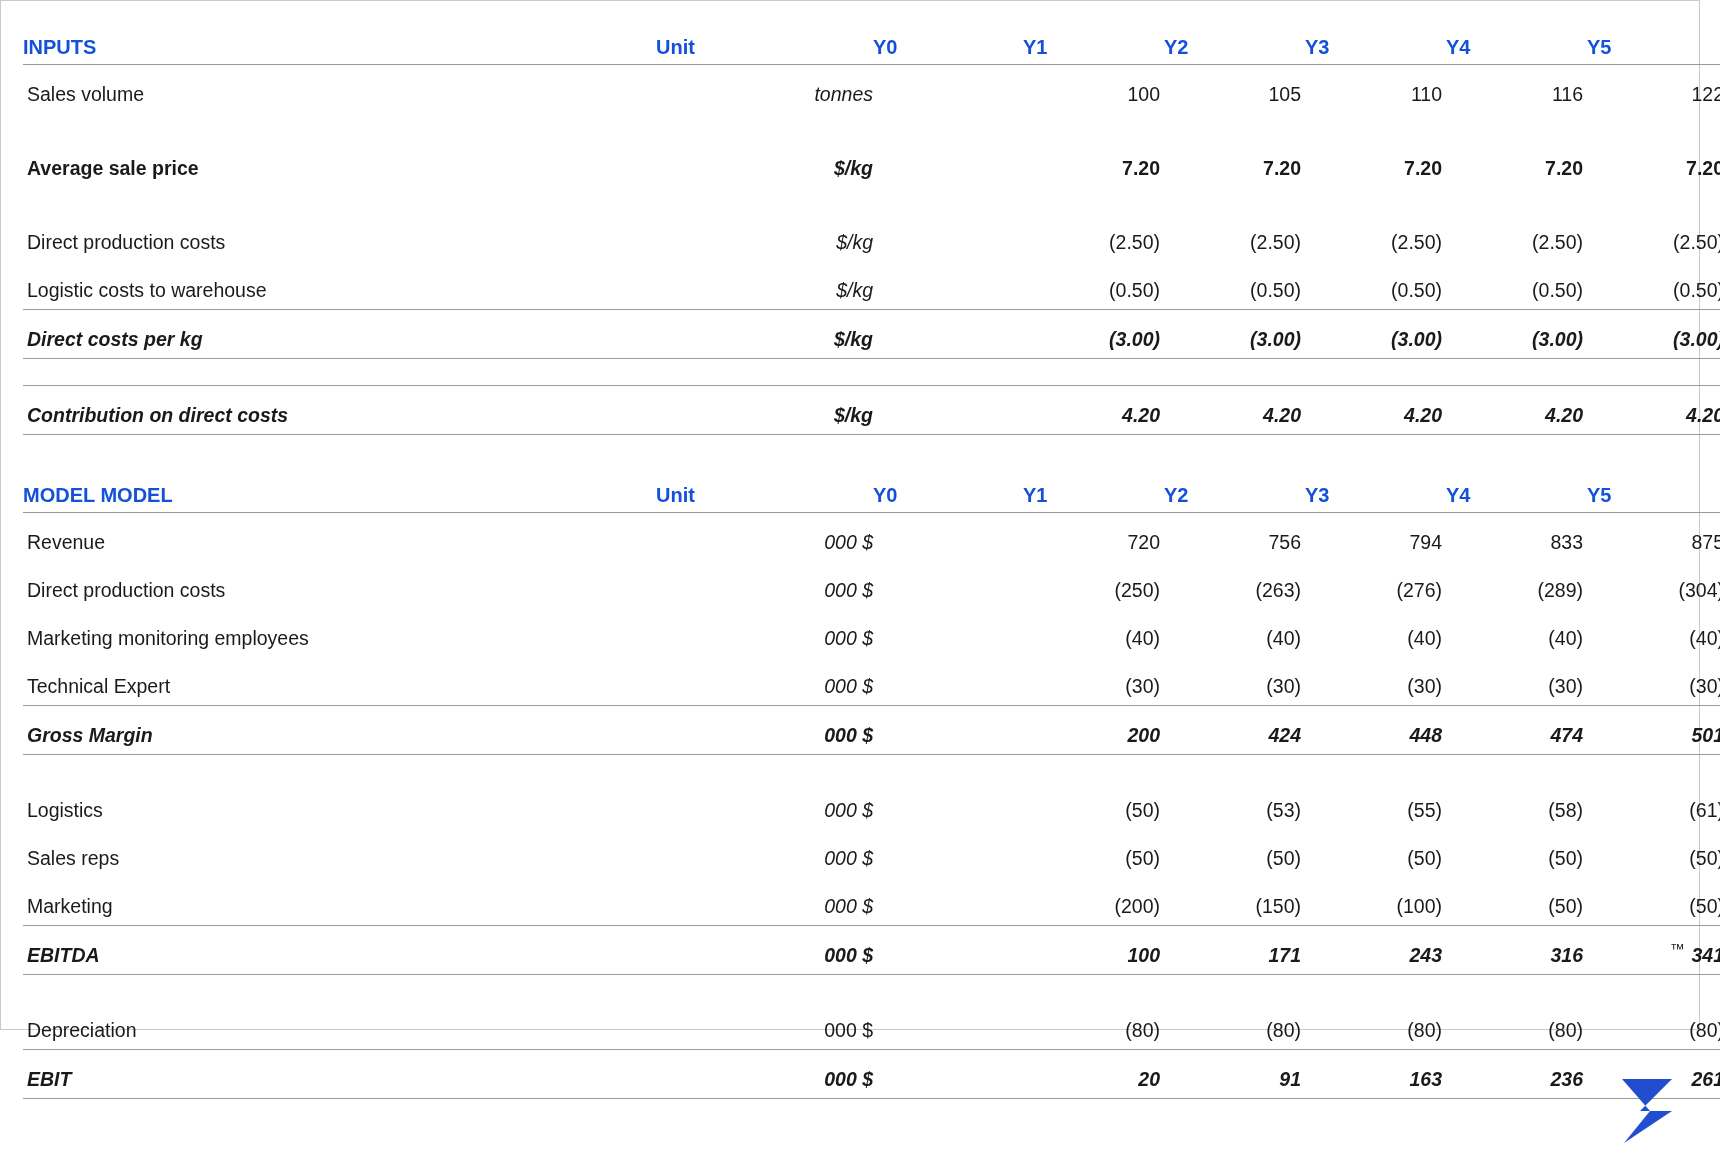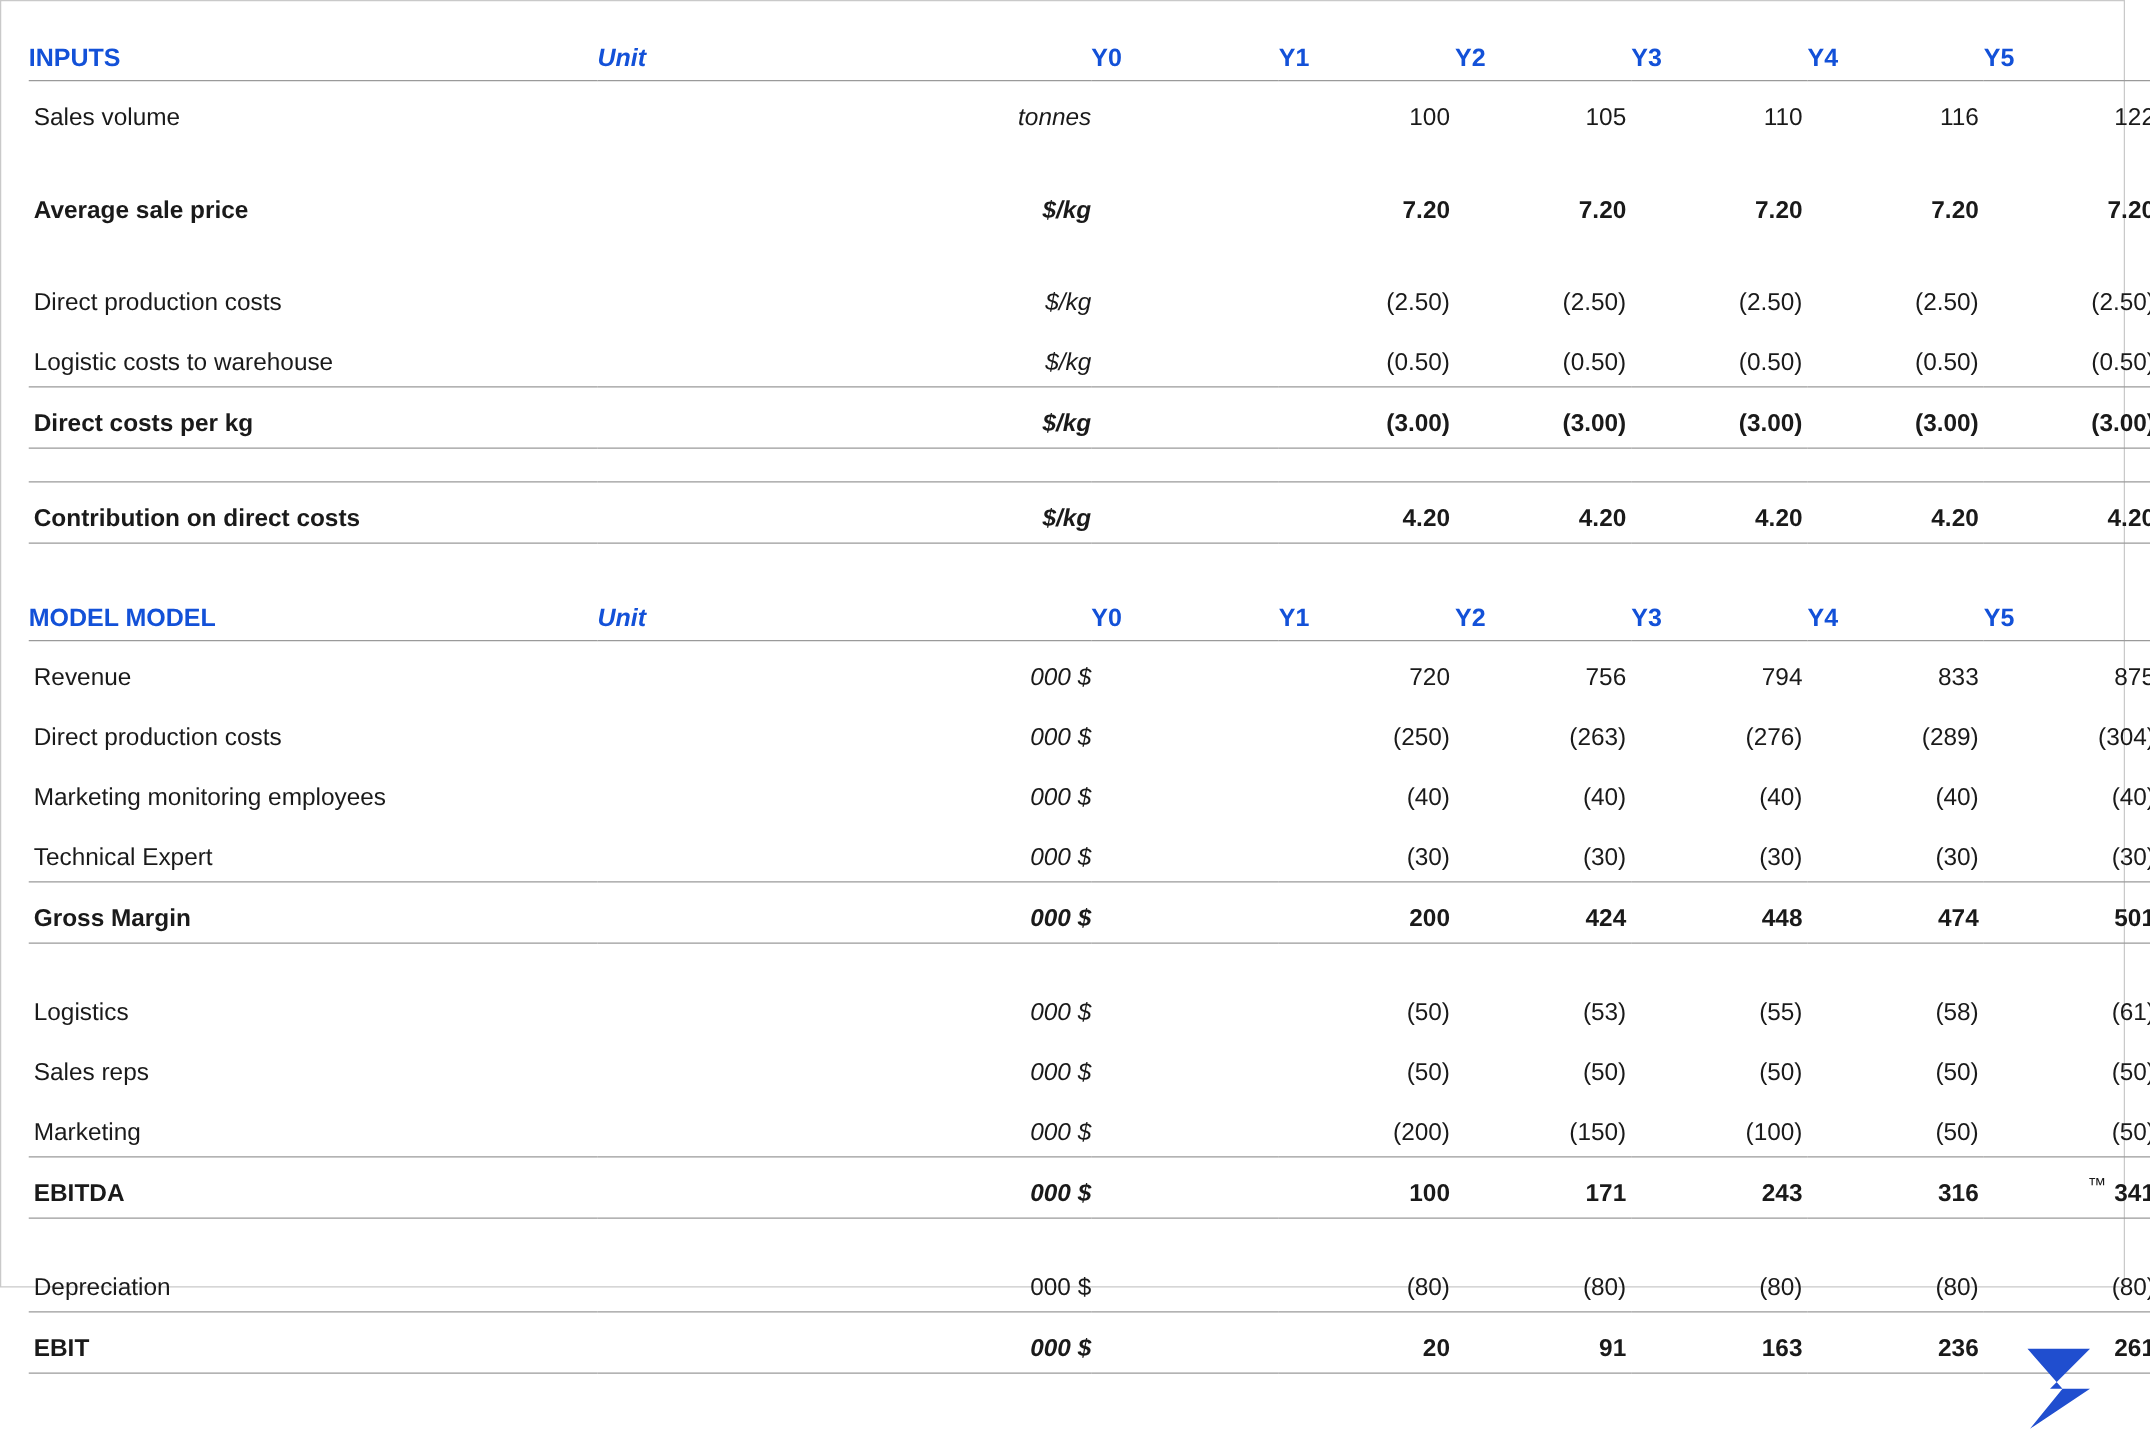--- a/index.html
+++ b/index.html
@@ -50,31 +50,31 @@
 
   
   tr.section td {
     color: #1351d8;
     font-weight: bold;
     font-size: 20px;
     height: 44px;
     padding-bottom: 7px;
   }
   tr.section td.unit {
-    font-style: italic;
     font-weight: bold;
+    text-align: center;
   }
   tr.section td.num {
     text-align: left;
     padding-right: 4px;
   }
   tr.section td { border-bottom: 1.5px solid #9a9a9a; }
 
   tr.bold td { font-weight: bold; }
-  tr.topline td { border-top: 1.5px solid #9a9a9a; }
+  tr.topline td { border-top: 1.5px solid #9a9a9a; font-style: italic; }
   tr.bottomline td { border-bottom: 1.5px solid #9a9a9a; }
 
   tr.spacer td { height: 26px; }
 
   
   tr.row td { padding-bottom: 9px; }
   tr.spacer td { padding: 0; }
 
   .logo {
     position: absolute;

